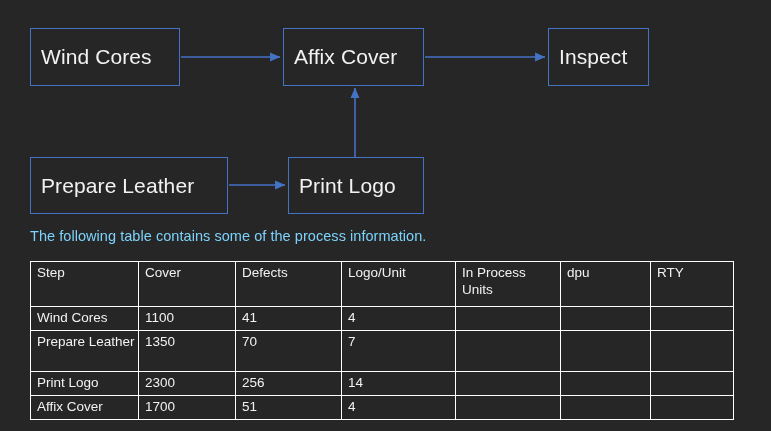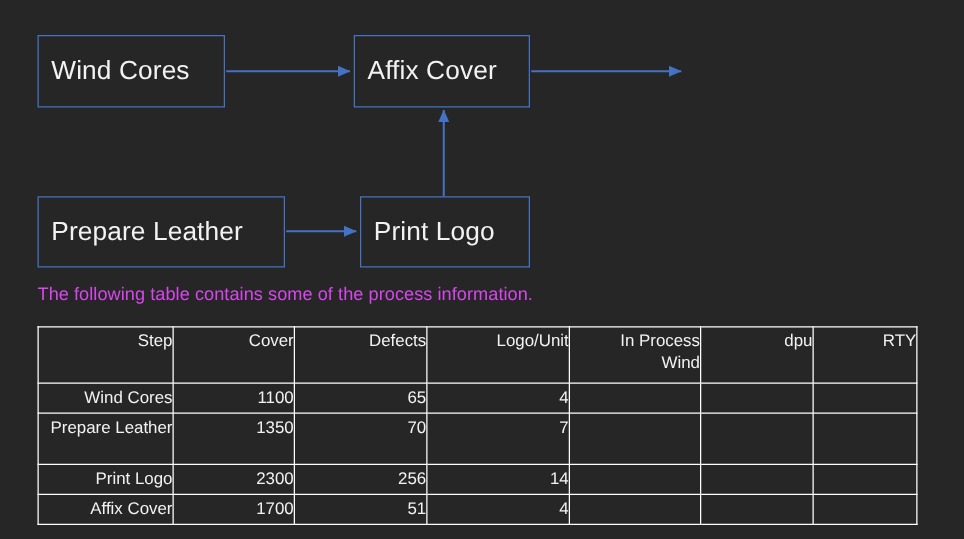--- a/index.html
+++ b/index.html
@@ -51,40 +51,40 @@
     height: 225px;
     pointer-events: none;
   }
 
   
   #table-caption {
     position: absolute;
     left: 30px;
     top: 228px;
     font-size: 14.5px;
-    color: #d946ef;
+    color: #7dd3fc;
     letter-spacing: 0.05px;
     white-space: nowrap;
   }
 
   
   #process-table {
     position: absolute;
     left: 30px;
     top: 261px;
     width: 703px;
     border-collapse: collapse;
     table-layout: fixed;
     font-size: 13.5px;
     color: #f2f2f2;
   }
   #process-table th,
   #process-table td {
     border: 1.3px solid #ffffff;
-    text-align: right;
+    text-align: left;
     vertical-align: top;
     padding: 3px 0 3px 6px;
     font-weight: 400;
     line-height: 1.25;
     overflow: hidden;
   }
   #process-table thead th { height: 45px; }
   #process-table tbody td { height: 21px; }
   #process-table tbody tr.tall-row td { height: 41px; }
 
@@ -118,20 +118,23 @@
   </svg>
 
   <div class="proc-box" id="box-wind-cores">
     <span>Wind Cores</span>
   </div>
 
   <div class="proc-box" id="box-affix-cover">
     <span>Affix Cover</span>
   </div>
 
+  <div class="proc-box" id="box-inspect">
+    <span>Inspect</span>
+  </div>
 
   <div class="proc-box" id="box-prepare-leather">
     <span>Prepare Leather</span>
   </div>
 
   <div class="proc-box" id="box-print-logo">
     <span>Print Logo</span>
   </div>
 </div>
 
@@ -146,30 +149,30 @@
     <col class="c-ipy">
       <col class="c-dpu">
       <col class="c-rty">
   </colgroup>
   <thead>
     <tr>
       <th>Step</th>
       <th>Cover</th>
       <th>Defects</th>
       <th>Logo/Unit</th>
-      <th>In Process Wind</th>
+      <th>In Process Units</th>
       <th>dpu</th>
       <th>RTY</th>
     </tr>
   </thead>
   <tbody>
     <tr>
       <td>Wind Cores</td>
       <td>1100</td>
-      <td>65</td>
+      <td>41</td>
       <td>4</td>
       <td></td>
       <td></td>
       <td></td>
     </tr>
     <tr class="tall-row">
       <td>Prepare Leather</td>
       <td>1350</td>
       <td>70</td>
       <td>7</td>

